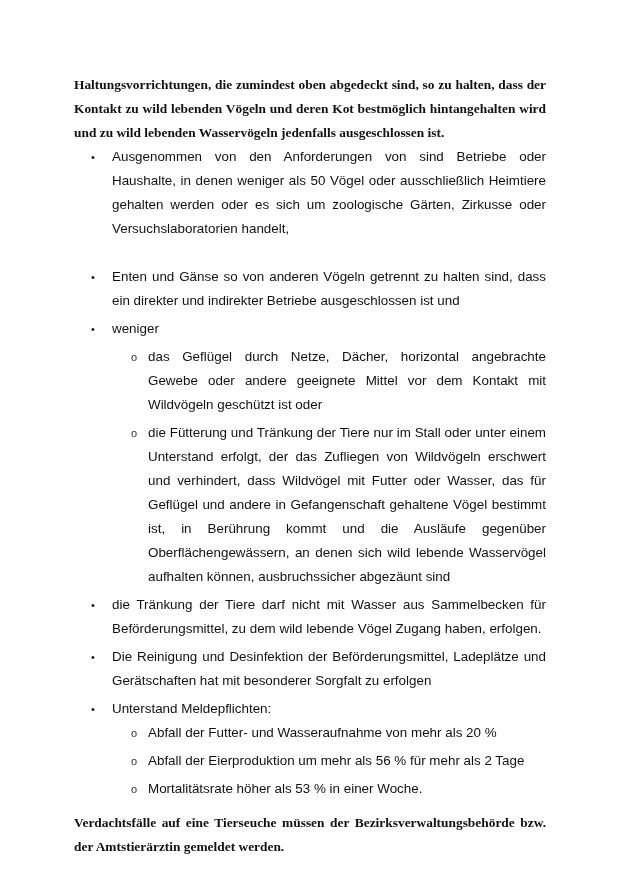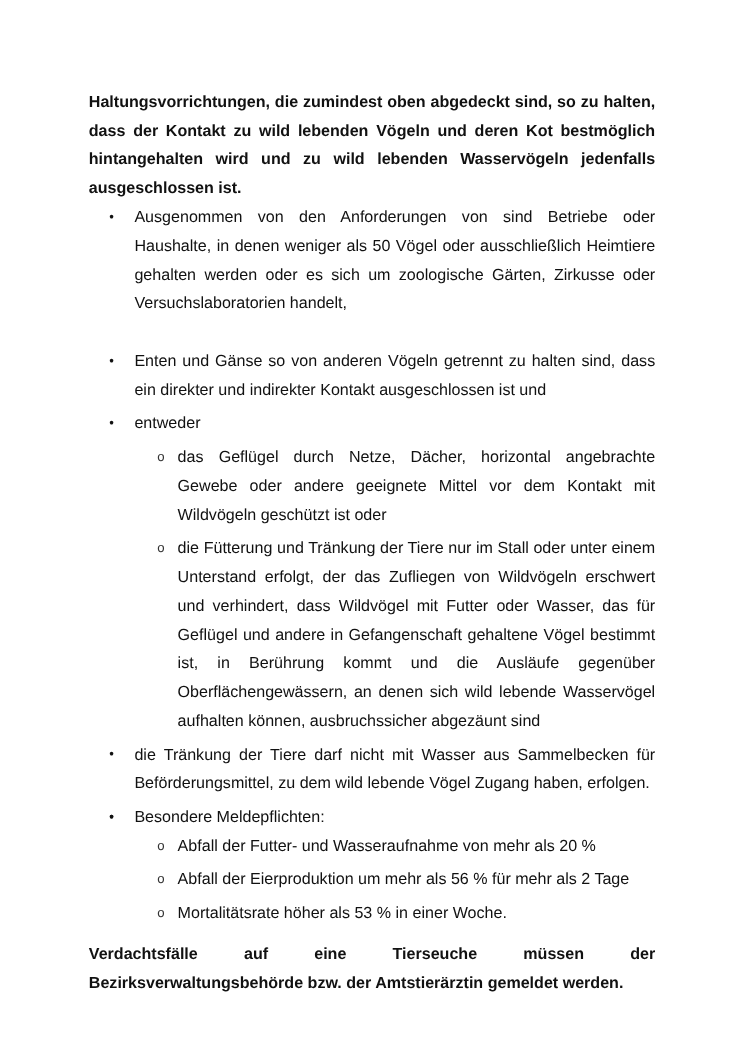--- a/index.html
+++ b/index.html
@@ -19,20 +19,21 @@
     .page {
       position: absolute;
       left: 74px;
       top: 73px;
       width: 472px;
       line-height: 24px;
     }
     p {
       margin: 0;
       text-align: justify;
+      font-family: Liberation Serif, serif;
     }
     .bold { font-weight: bold; }
     ul {
       margin: 0;
       padding: 0;
       list-style: none;
     }
     ul.lvl1 > li {
       position: relative;
       padding-left: 38px;
@@ -78,46 +79,47 @@
       <span>Ausgenommen von den Anforderungen von sind Betriebe oder Haushalte, in denen weniger als 50 Vögel oder ausschließlich Heimtiere gehalten werden oder es sich um zoologische Gärten, Zirkusse oder Versuchslaboratorien handelt,</span>
     </li>
   </ul>
 
   <div class="spacer-md"></div>
 
 
   <ul class="lvl1">
     <li>
       <span class="bullet">•</span>
-      <span>Enten und Gänse so von anderen Vögeln getrennt zu halten sind, dass ein direkter und indirekter Kontakt ausgeschlossen ist und</span>
+      <span>Enten und Gänse so von anderen Vögeln getrennt zu halten sind, dass ein direkter und indirekter Betriebe ausgeschlossen ist und</span>
     </li>
     <li>
       <span class="bullet">•</span>
-      <span>entweder</span>
+      <span>weniger</span>
       <ul class="lvl2">
         <li>
           <span class="bullet">o</span>
           <span>das Geflügel durch Netze, Dächer, horizontal angebrachte Gewebe oder andere geeignete Mittel vor dem Kontakt mit Wildvögeln geschützt ist oder</span>
         </li>
         <li class="no-gap">
           <span class="bullet">o</span>
           <span>die Fütterung und Tränkung der Tiere nur im Stall oder unter einem Unterstand erfolgt, der das Zufliegen von Wildvögeln erschwert und verhindert, dass Wildvögel mit Futter oder Wasser, das für Geflügel und andere in Gefangenschaft gehaltene Vögel bestimmt ist, in Berührung kommt und die Ausläufe gegenüber Oberflächengewässern, an denen sich wild lebende Wasservögel aufhalten können, ausbruchssicher abgezäunt sind</span>
         </li>
       </ul>
     </li>
     <li>
       <span class="bullet">•</span>
       <span>die Tränkung der Tiere darf nicht mit Wasser aus Sammelbecken für Beförderungsmittel, zu dem wild lebende Vögel Zugang haben, erfolgen.</span>
     </li>
     <li>
       <span class="bullet">•</span>
+      <span>Die Reinigung und Desinfektion der Beförderungsmittel, Ladeplätze und Gerätschaften hat mit besonderer Sorgfalt zu erfolgen</span>
     </li>
     <li>
       <span class="bullet">•</span>
-      <span>Besondere Meldepflichten:</span>
+      <span>Unterstand Meldepflichten:</span>
       <ul class="lvl2" style="margin-top:0">
         <li>
           <span class="bullet">o</span>
           <span>Abfall der Futter- und Wasseraufnahme von mehr als 20 %</span>
         </li>
         <li>
           <span class="bullet">o</span>
           <span>Abfall der Eierproduktion um mehr als 56 % für mehr als 2 Tage</span>
         </li>
         <li class="no-gap">

